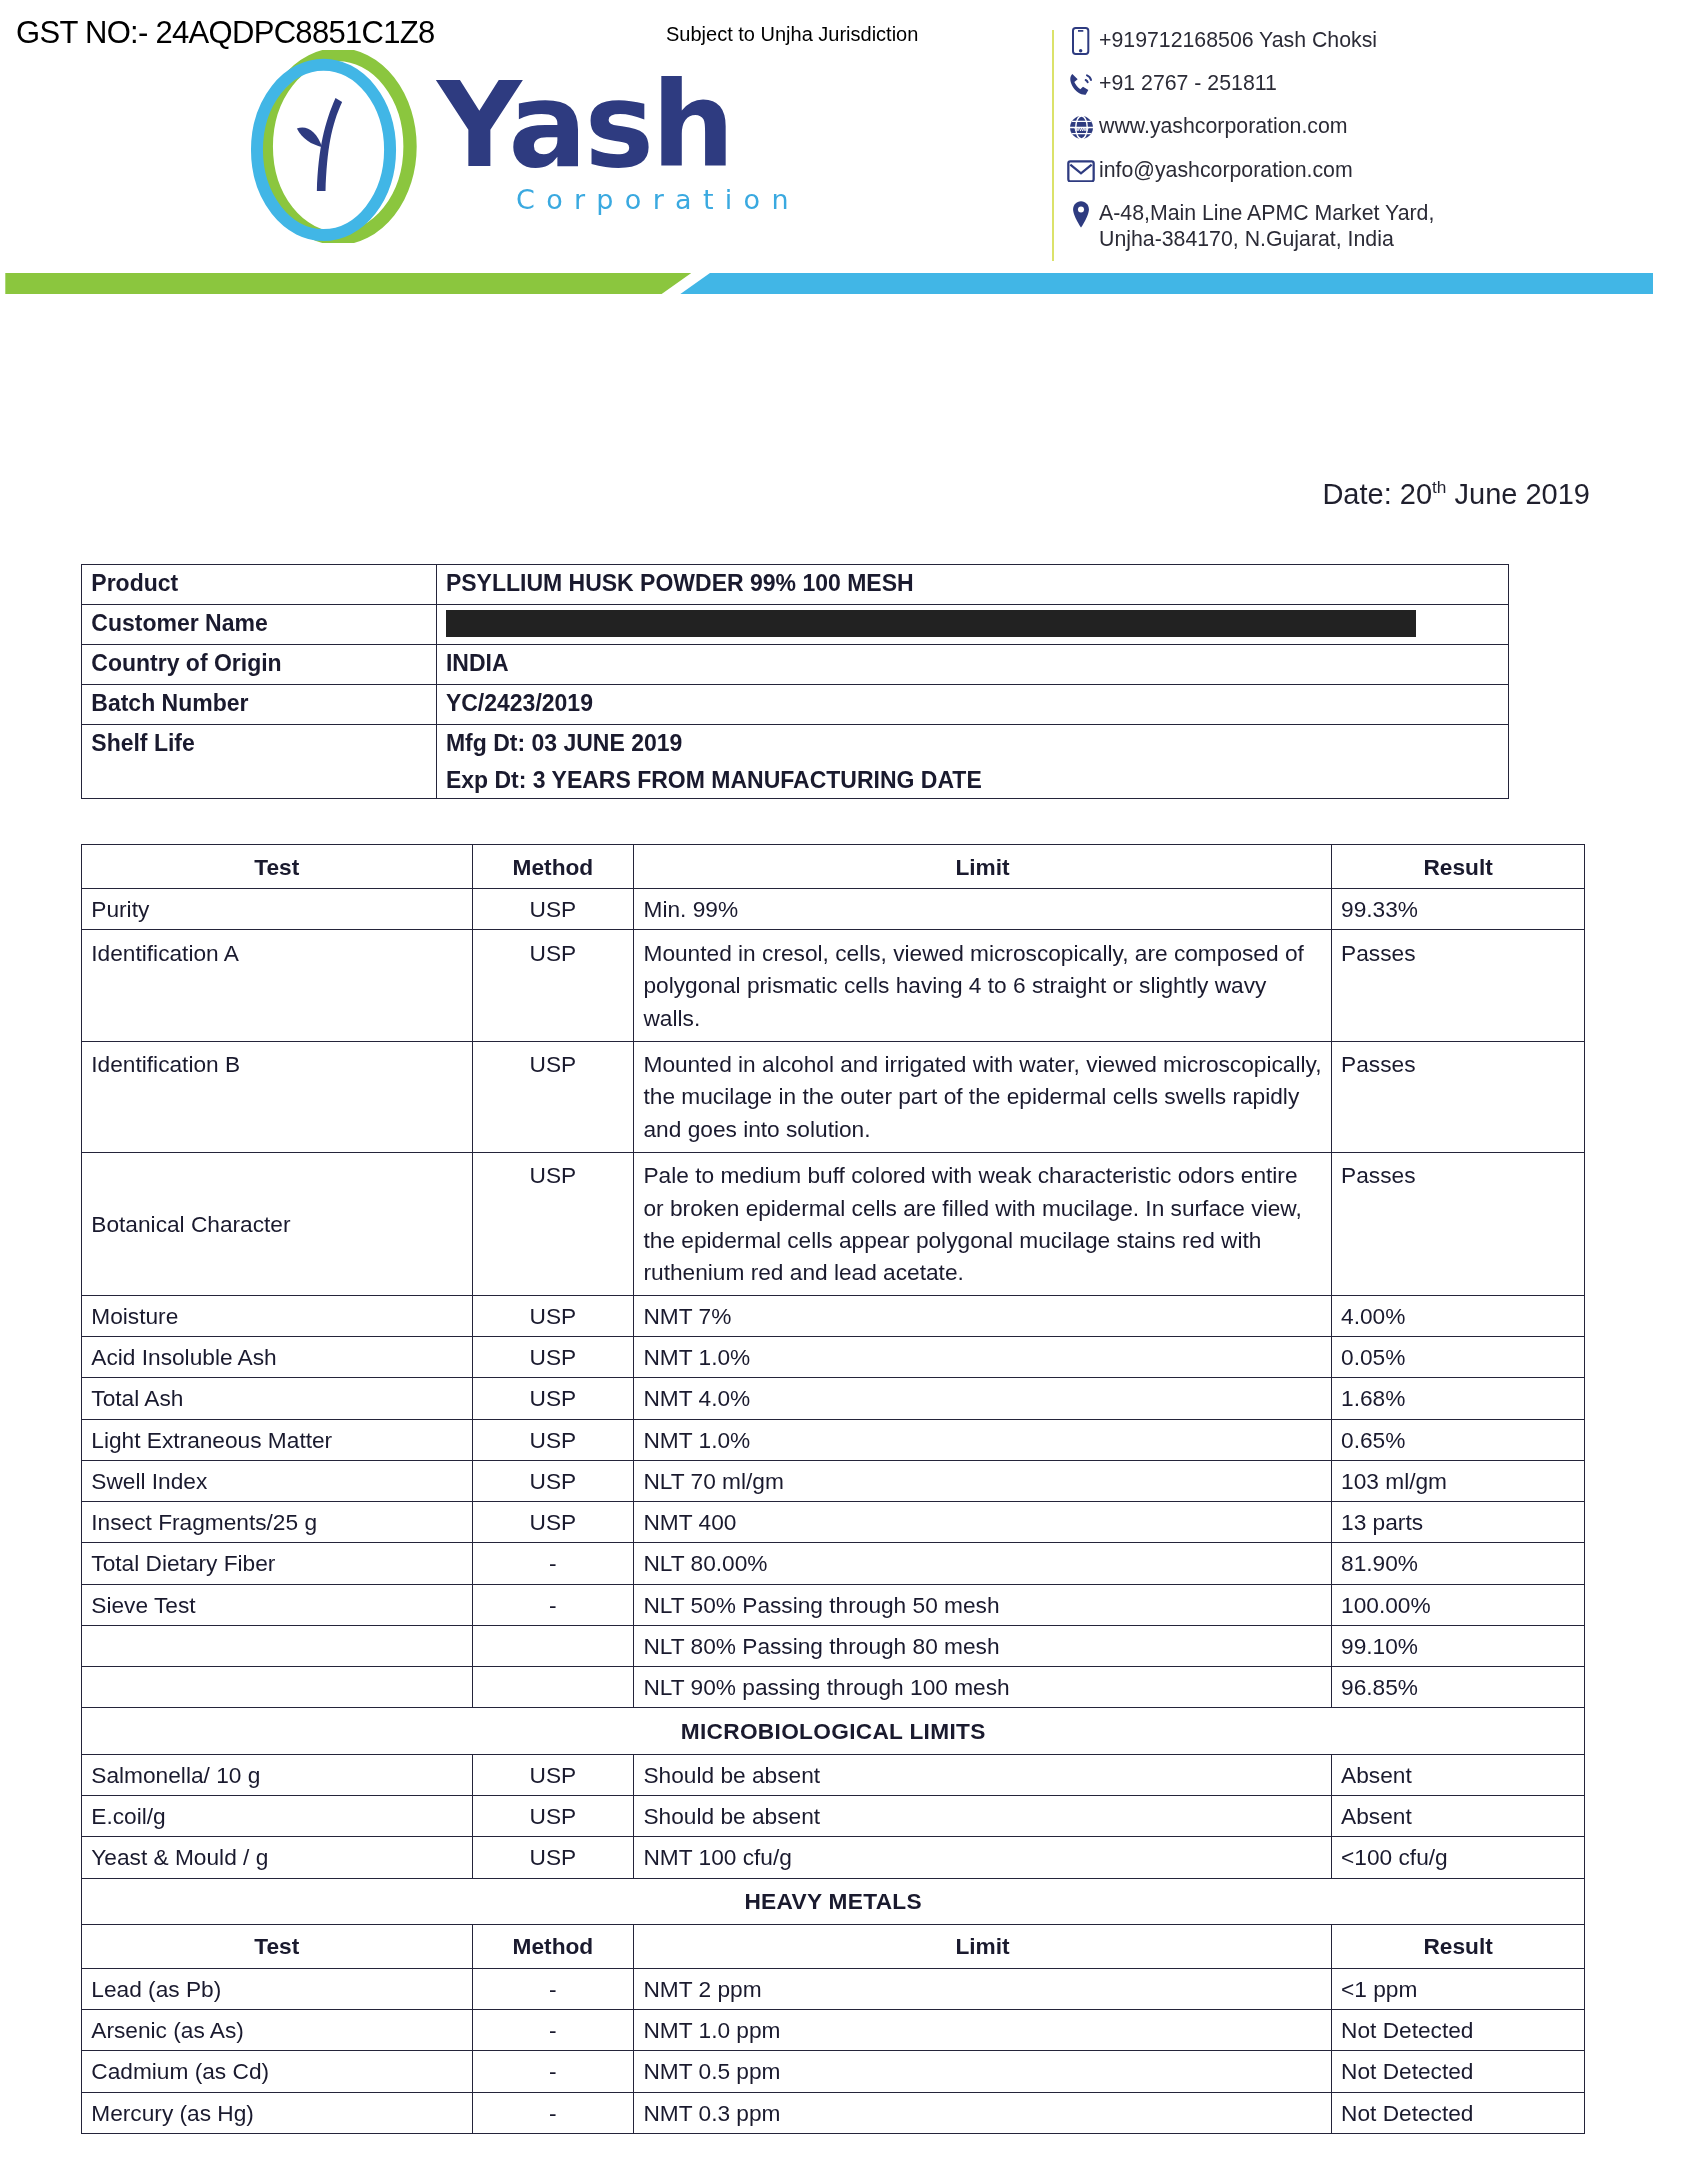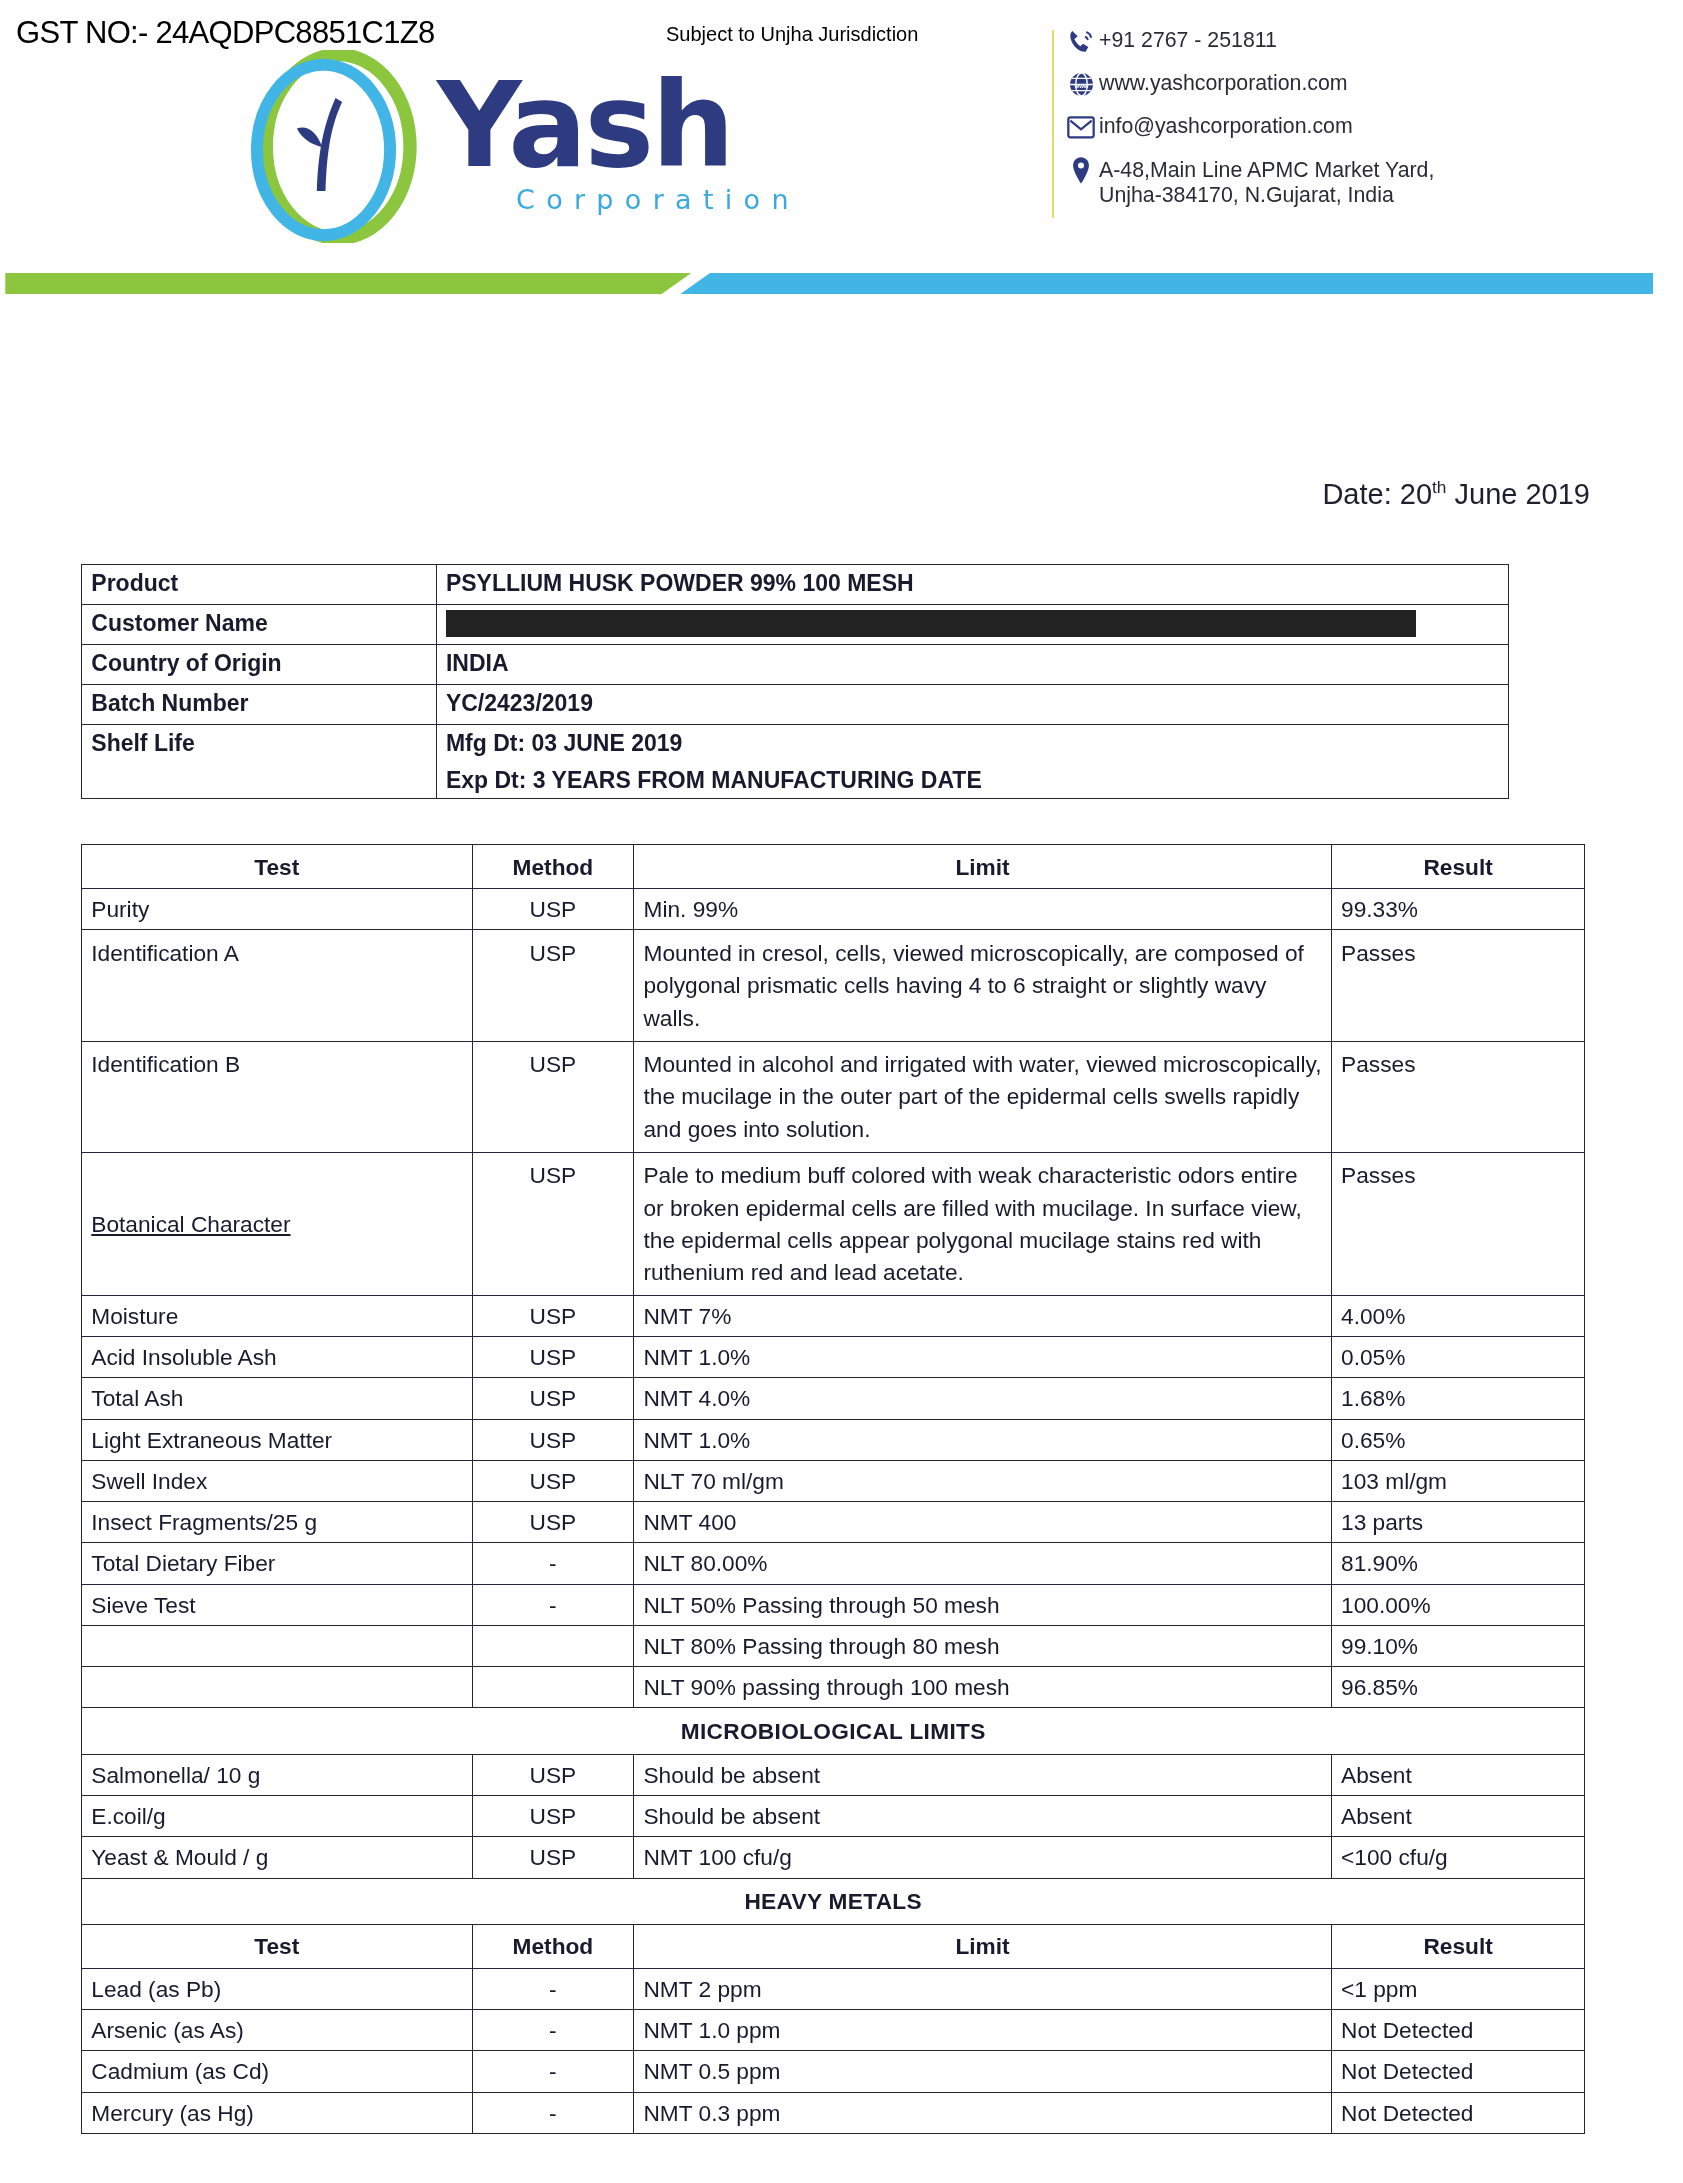--- a/index.html
+++ b/index.html
@@ -202,21 +202,21 @@
   .tbl-spec .c-limit  { width: 678px; }
   .tbl-spec .c-result { width: 234px; }
   .tbl-spec tr.hdr td {
     text-align: center;
     font-weight: bold;
     padding-top: 5.3px;
     padding-bottom: 5.3px;
   }
   .tbl-spec td.c-test    { padding-left: 9.3px; }
   .tbl-spec tr.tall td   { padding-top: 6.7px; padding-bottom: 6.7px; }
-  .tbl-spec td.mid { vertical-align: middle; text-decoration: underline; }
+  .tbl-spec td.mid { vertical-align: middle; }
   .section-head td {
     text-align: center;
     font-weight: bold;
     font-size: 22.7px;
     padding-top: 6.7px;
     padding-bottom: 6.7px;
     letter-spacing: 0.3px;
   }
   .nowrap { white-space: nowrap; }
 </style>
@@ -236,20 +236,30 @@
       <path d="M90 118 C104 112 120 122 128 146 C112 142 98 134 90 118 Z" fill="#2e3b80"></path>
     </svg>
     <div class="logo-text">
       <div class="logo-yash">Yash</div>
       <div class="logo-corp">Corporation</div>
     </div>
   </div>
 
   <div class="contacts">
 
+    <div class="crow">
+      <span class="cicon">
+        <svg width="17.3" height="28" viewBox="0 0 26 42">
+            <rect x="1.5" y="1.5" width="23" height="39" rx="4" fill="none" stroke="#2e3b80" stroke-width="3"></rect>
+            <rect x="9" y="4.5" width="8" height="2.6" fill="#2e3b80"></rect>
+            <circle cx="13" cy="35.5" r="2.6" fill="#2e3b80"></circle>
+          </svg>
+      </span>
+      <span class="ctext">+919712168506  Yash Choksi</span>
+    </div>
 
     <div class="crow">
       <span class="cicon">
         <svg width="28" height="28" viewBox="0 0 42 42">
             <path d="M8 6 C4 10 4 16 8 24 C13 33 22 38 28 37 L32 30 L24 25 L20 29 C16 26 13 22 11 18 L16 14 Z" fill="#2e3b80"></path>
             <path d="M30 8 a10 10 0 0 1 6 7" fill="none" stroke="#2e3b80" stroke-width="3" stroke-linecap="round"></path>
             <path d="M28 15 a5 5 0 0 1 3 3.5" fill="none" stroke="#2e3b80" stroke-width="3" stroke-linecap="round"></path>
           </svg>
       </span>
       <span class="ctext">+91 2767 - 251811</span>

